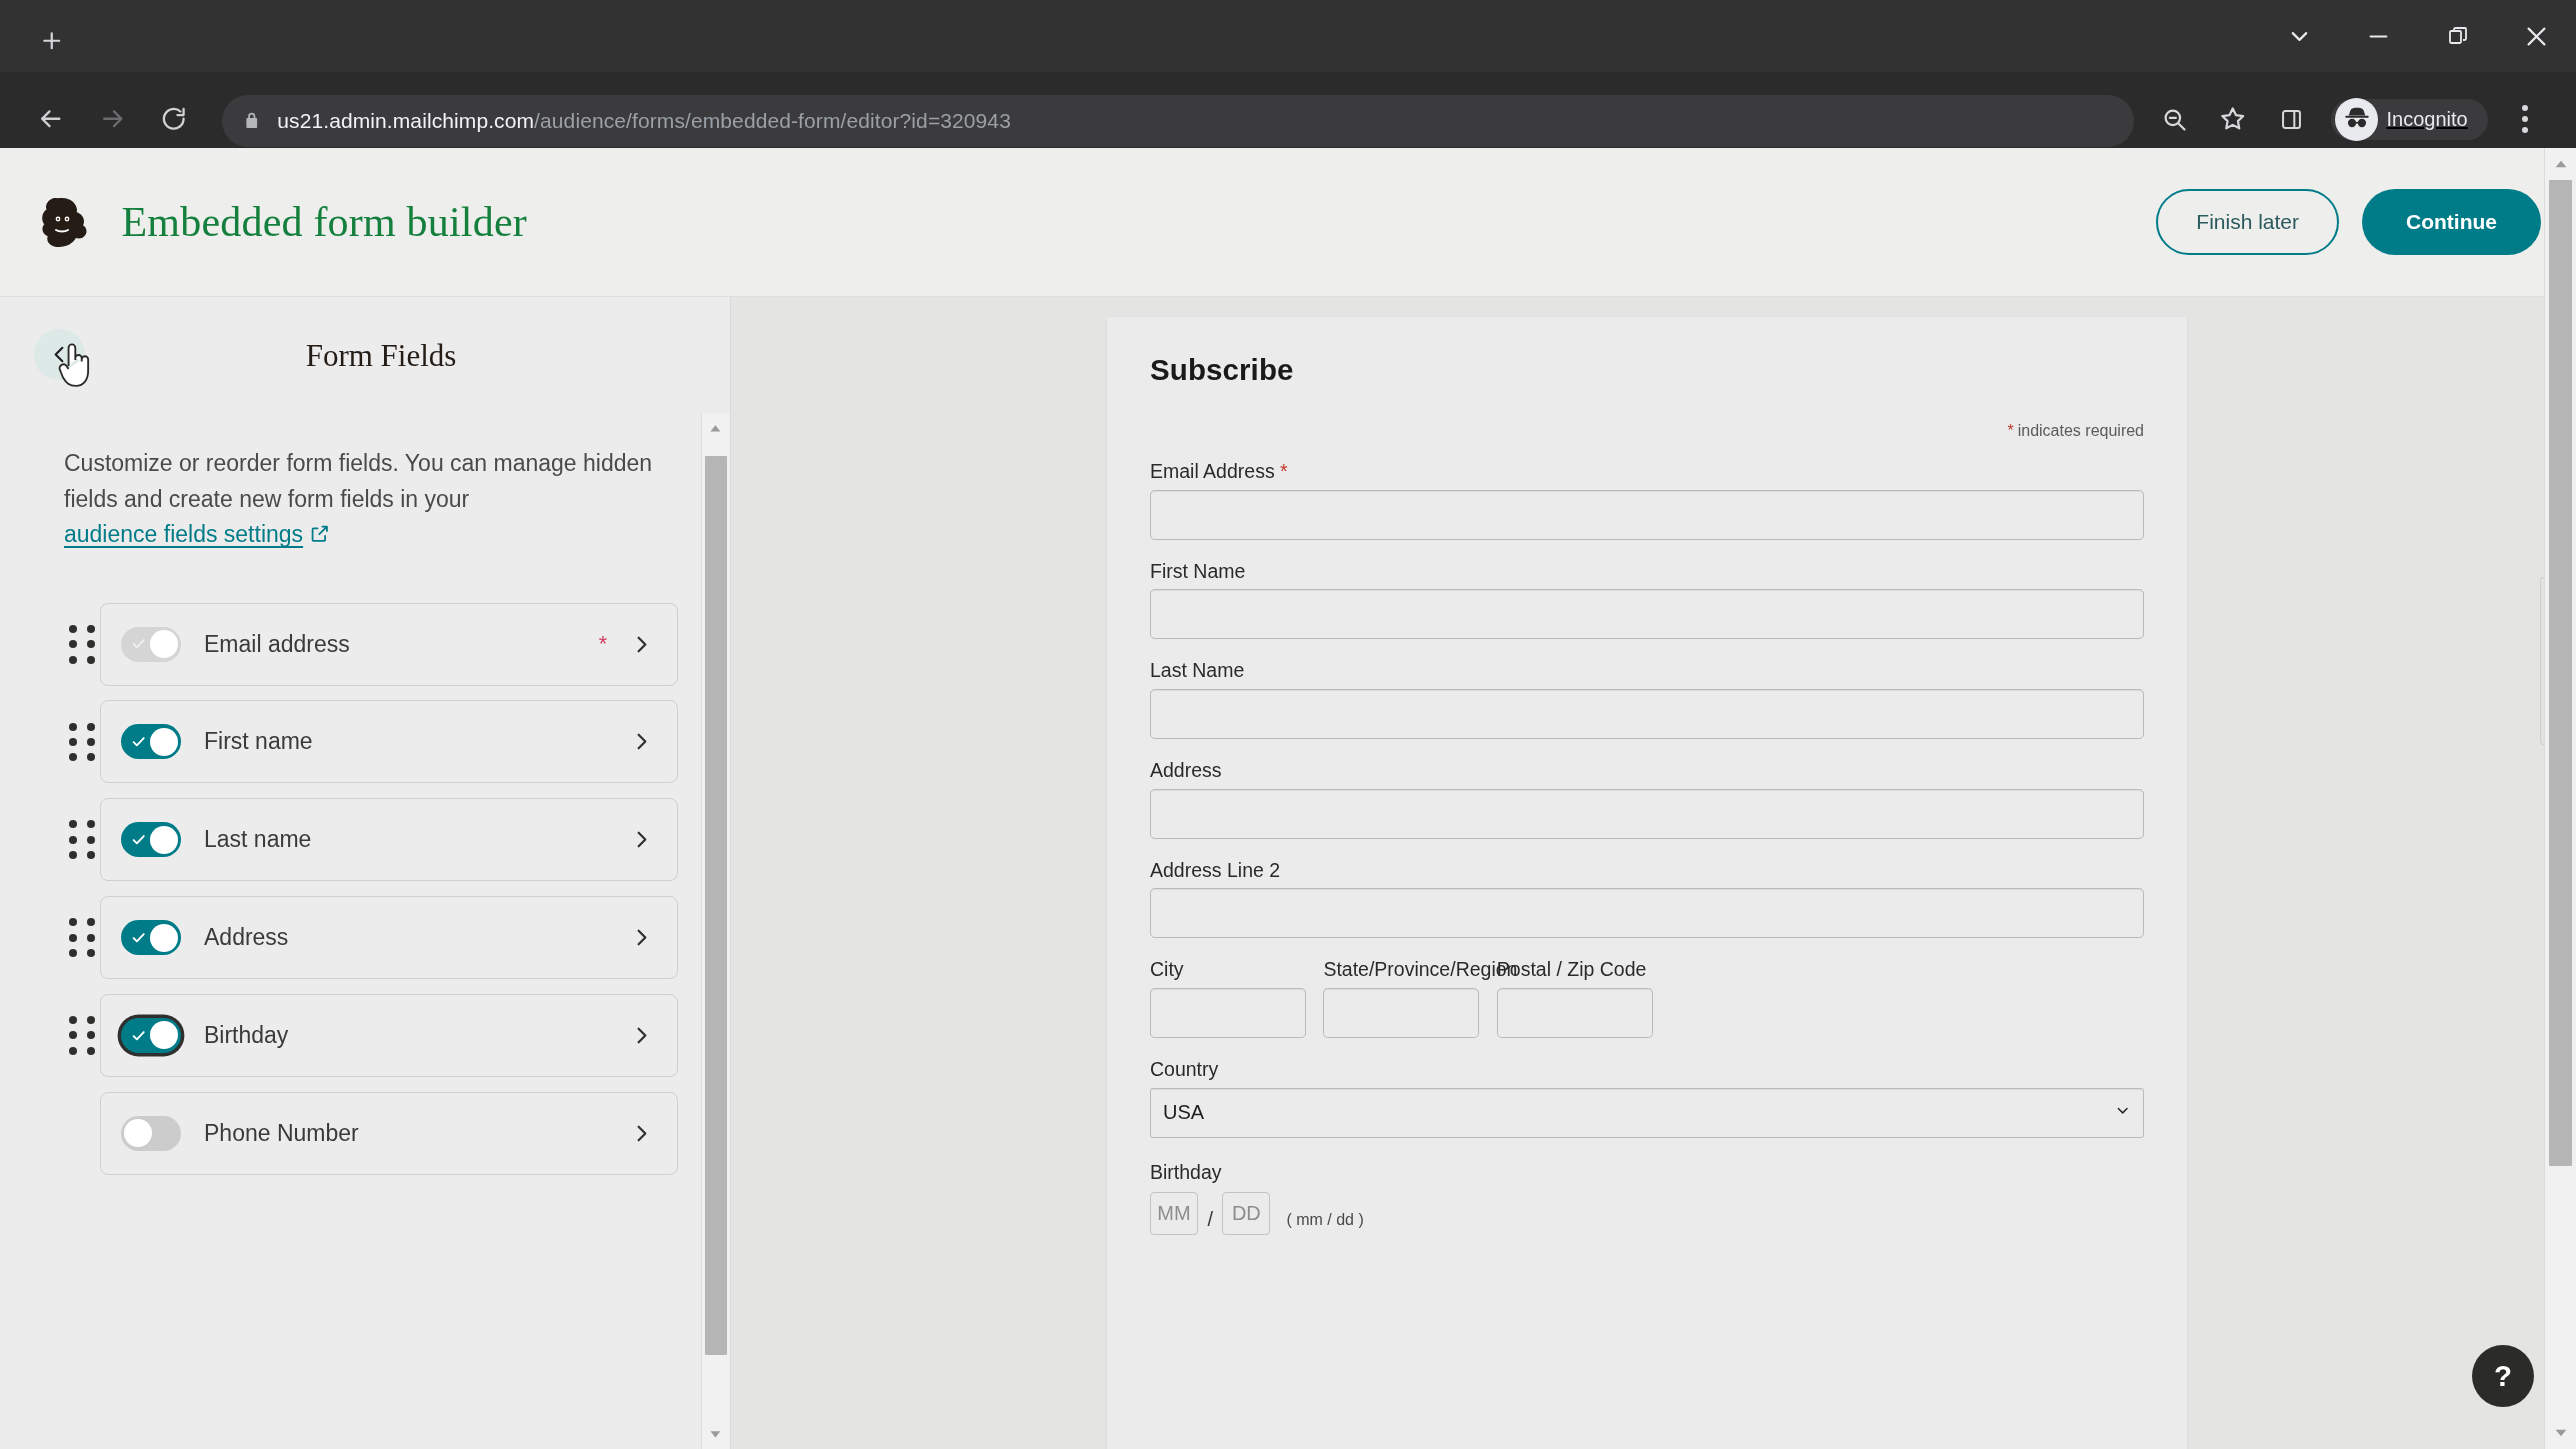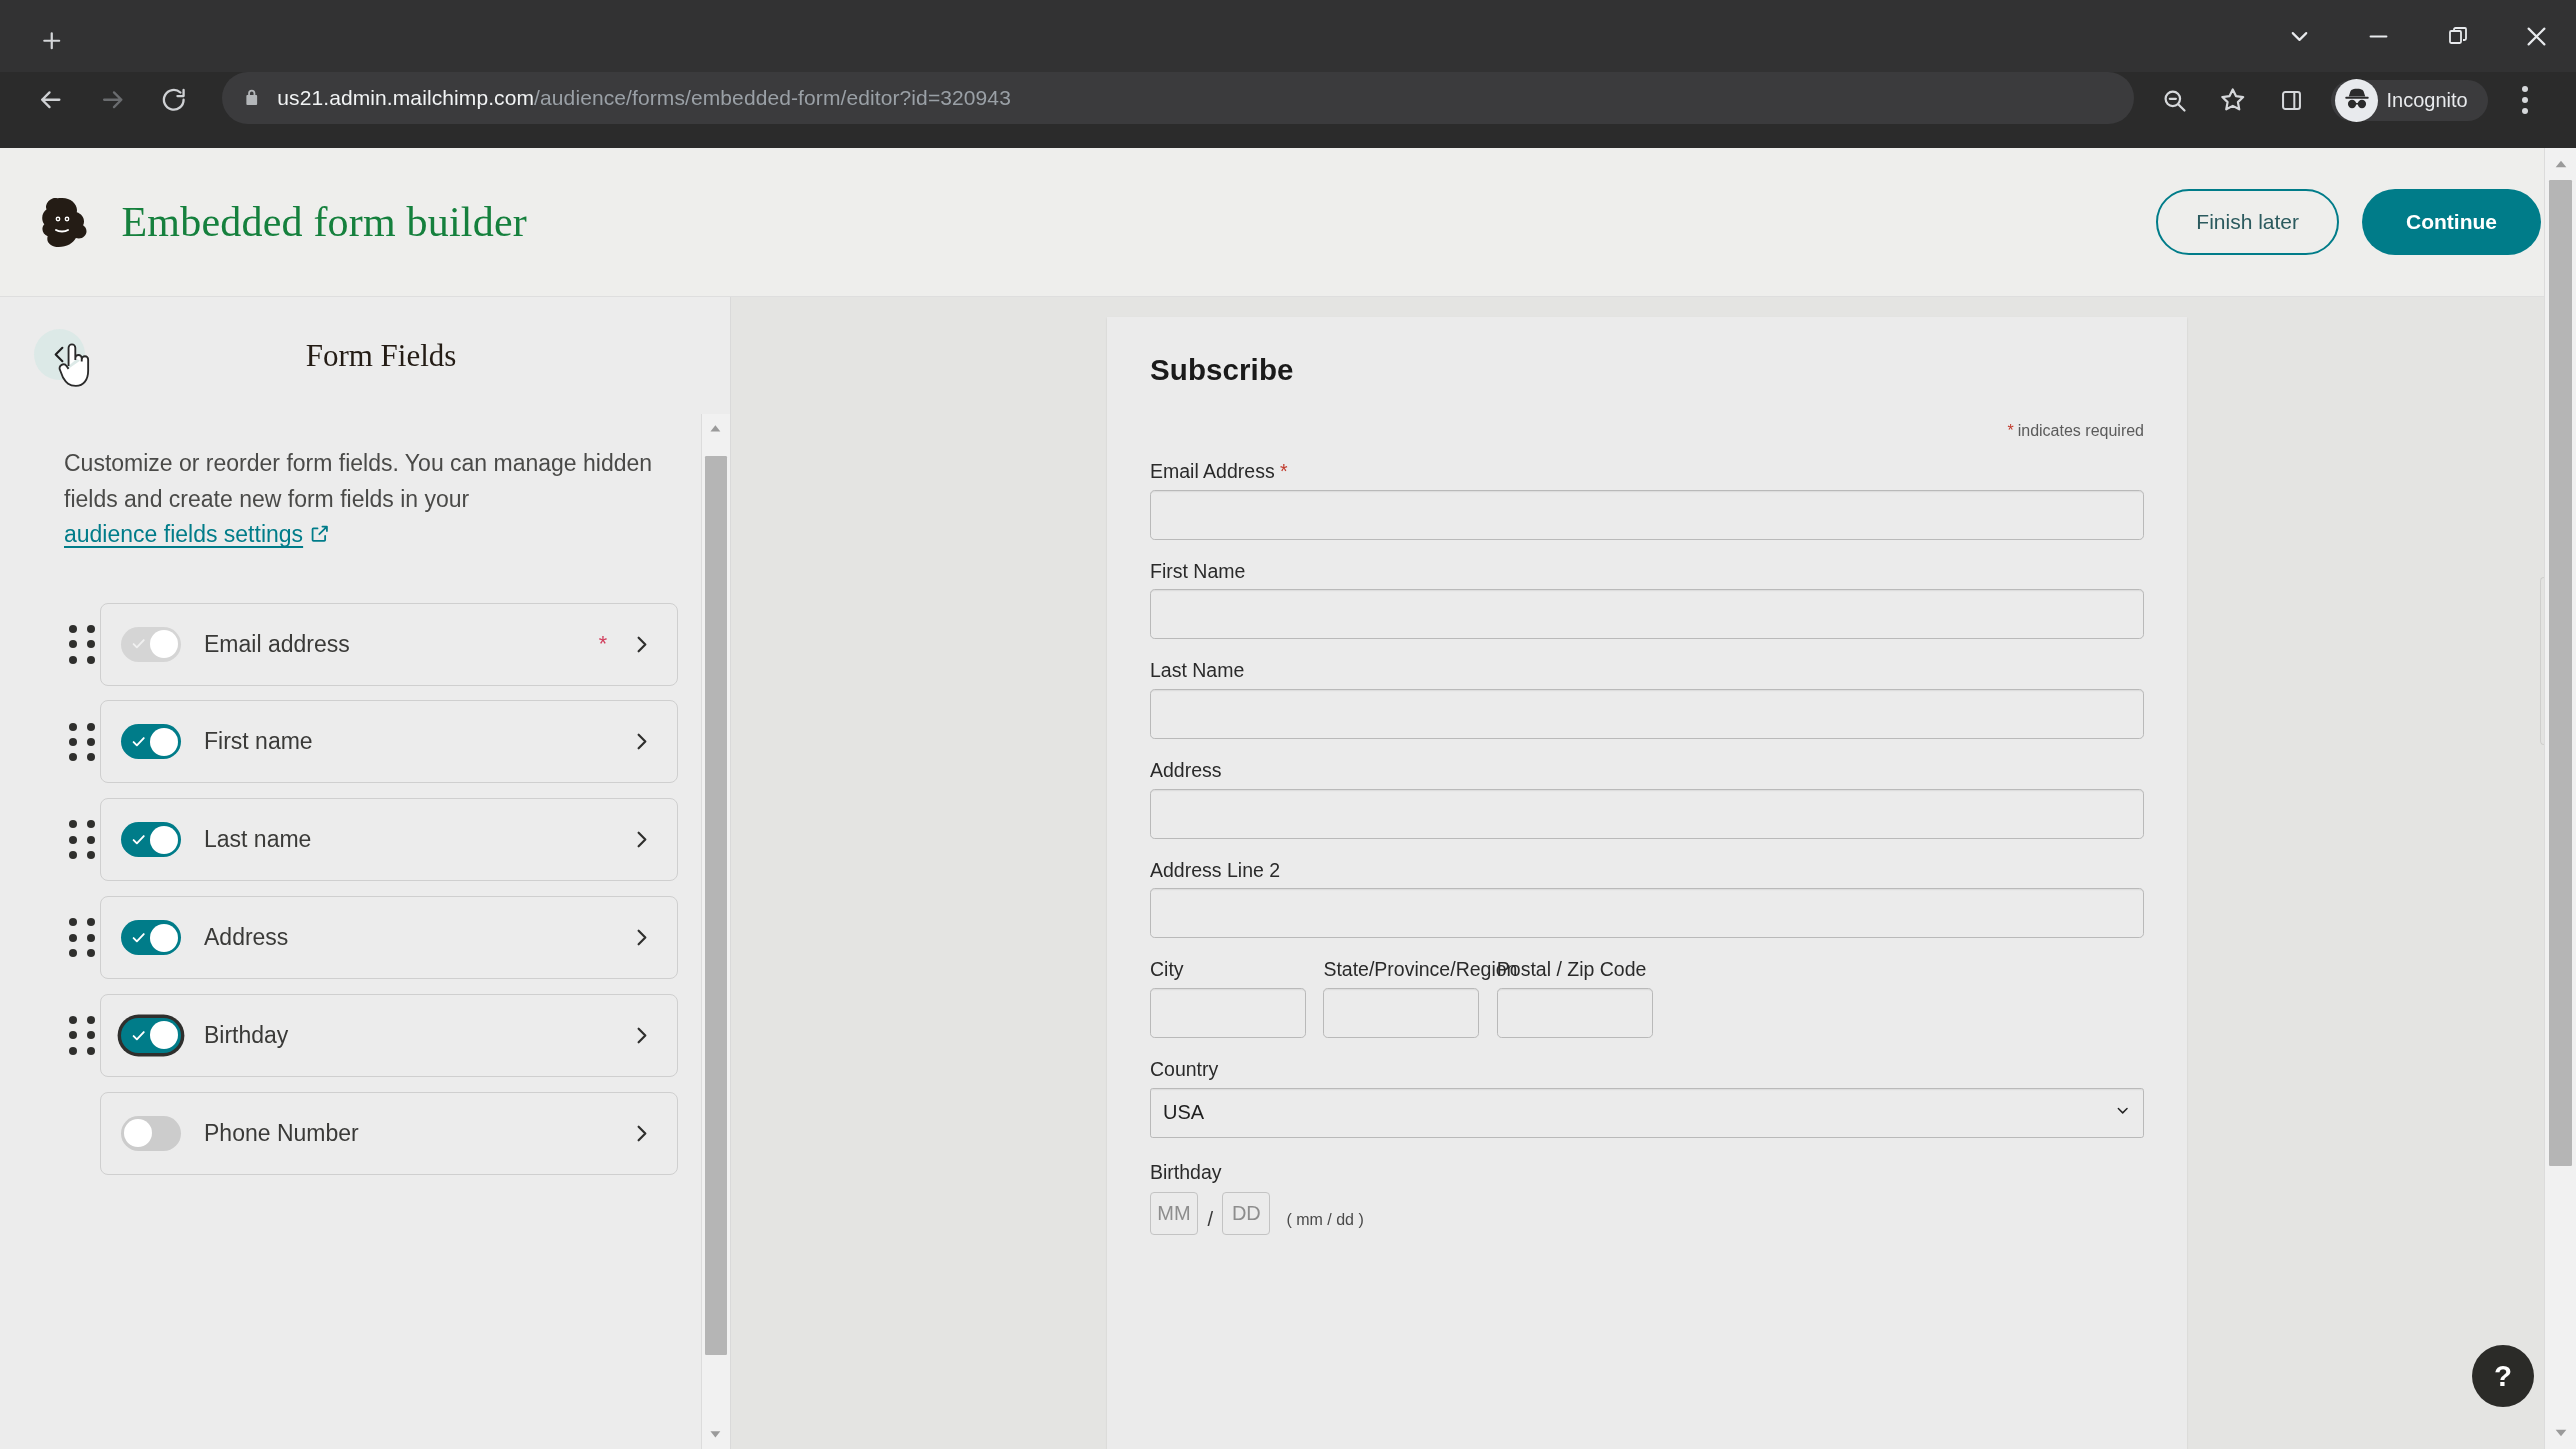--- a/index.html
+++ b/index.html
@@ -40,42 +40,42 @@
     width: 50px; height: 50px; margin-left: 14.8px; margin-bottom: 6.7px;
     border-radius: 50%; display: flex; align-items: center; justify-content: center;
     color: #d4d6d9;
   }
   .wincontrols {
     position: absolute; right: 0; top: 0; height: 72px; display: flex; align-items: center;
   }
   .wc { width: 79px; height: 72px; display: flex; align-items: center; justify-content: center; color: #e8eaed; }
 
   .toolbar {
-    height: 75px; background: #2b2b2b; display: flex; align-items: flex-start;
+    height: 75px; background: #2b2b2b; display: flex; align-items: flex-end;
     padding: 0 23px; gap: 5.4px;
   }
   .navbtn {
     width: 56px; height: 56px; border-radius: 50%; flex: 0 0 auto;
     display: flex; align-items: center; justify-content: center; color: #cfd1d4;
   }
   .navbtn.disabled { color: #6a6c6f; }
   .omnibox {
     flex: 1 1 auto; height: 52px; background: #3b3b3d; border-radius: 27px;
     display: flex; align-items: center; padding: 0 19px; gap: 14.8px;
     margin-left: 14.8px; margin-right: 6.7px; min-width: 0;
   }
   .lock-icon { flex: 0 0 auto; display: flex; }
   .url { font-size: 21px; white-space: nowrap; overflow: hidden; letter-spacing: 0.1px; }
   .url .host { color: #f1f3f4; }
   .url .path { color: #9aa0a6; }
   .tb-right { display: flex; align-items: center; gap: 2.7px; flex: 0 0 auto; }
   .tb-icon { width: 56px; height: 56px; display: flex; align-items: center; justify-content: center; color: #d6d8db; }
   .incognito-pill {
     height: 41px; background: #3b3b3d; border-radius: 27px; display: flex;
-    align-items: center; gap: 8px; padding: 0 20px 0 4px; margin-left: 9.4px;
+    align-items: center; gap: 8px; padding: 0 20px 0 4px; margin-left: 9.4px; text-decoration: underline;
   }
   .incognito-avatar {
     width: 43px; height: 43px; border-radius: 50%; background: #e8eaed;
     display: flex; align-items: center; justify-content: center; flex: 0 0 auto;
   }
   .incognito-label { color: #e8eaed; font-size: 20px; }
   .kebab { width: 56px; height: 56px; display: flex; flex-direction: column; align-items: center; justify-content: center; gap: 4.7px; margin-left: 6.7px; }
   .kebab i { width: 6px; height: 6px; border-radius: 50%; background: #d6d8db; display: block; }
 
   

